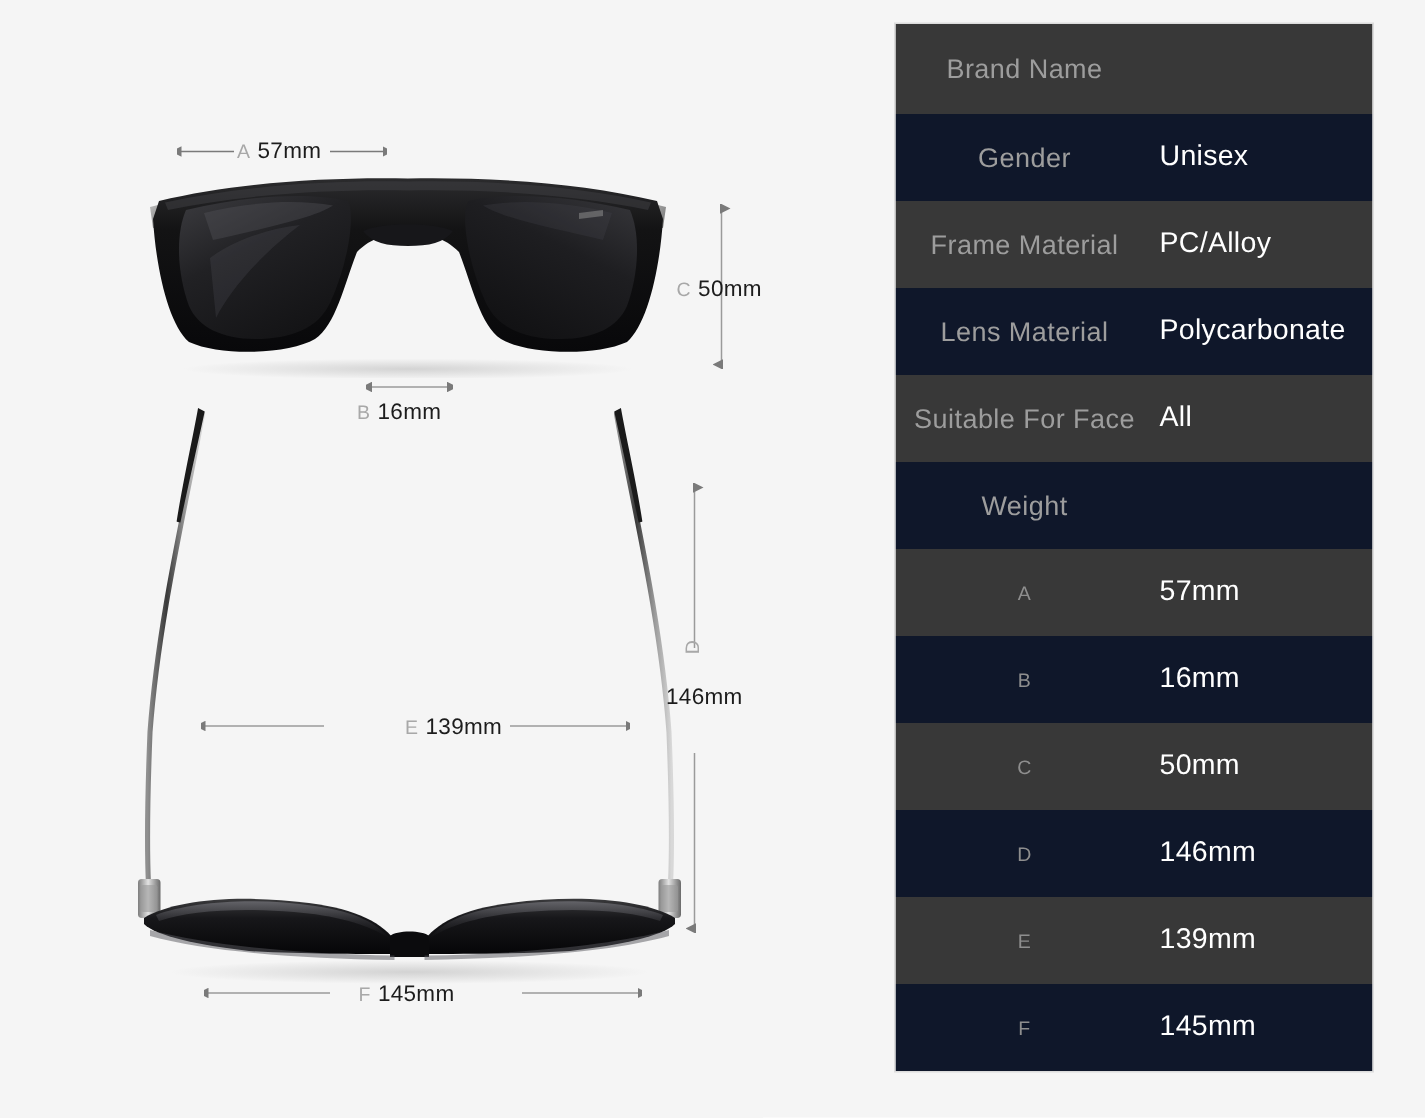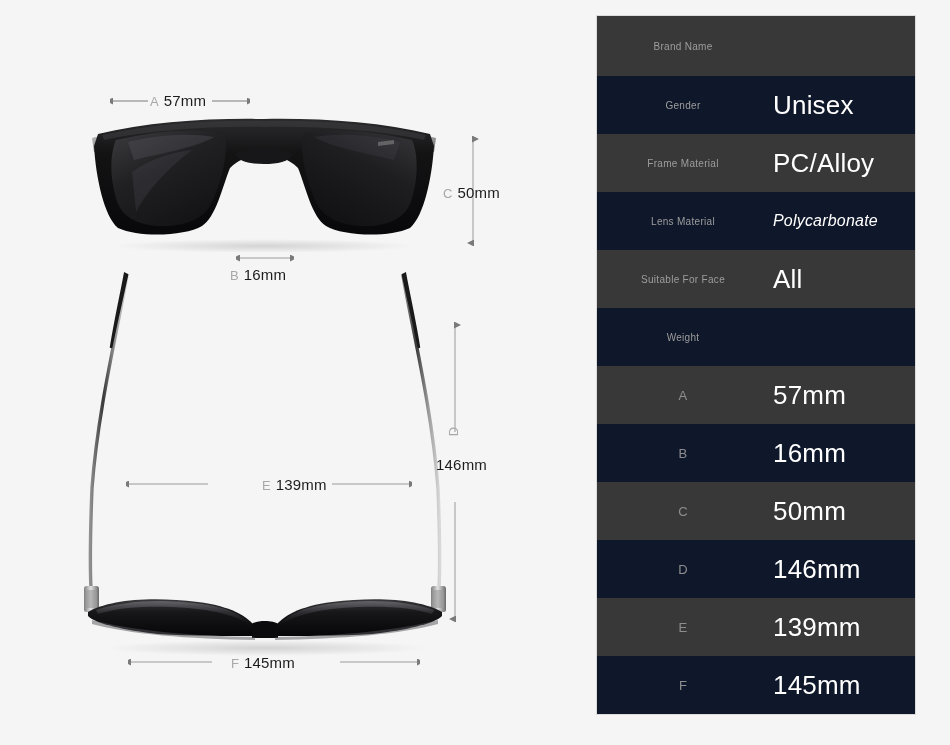--- a/index.html
+++ b/index.html
@@ -15,21 +15,21 @@
   .page {
     position: relative;
     width: 950px;
     height: 745px;
     background: #f5f5f5;
   }
 
   
   .diagram-panel {
     position: absolute;
-    left: 0; top: 0;
+    left: 8px; top: 0;
     width: 580px; height: 616px;
     background: #f5f5f5;
   }
 
   .dim-label {
     position: absolute;
     font-family: "Liberation Sans", sans-serif;
     white-space: nowrap;
     color: #1c1c1c;
     font-size: 15px;
@@ -74,39 +74,39 @@
   }
   .spec-row.odd  { background: #383838; }
   .spec-row.even { background: #0f172a; }
 
   .spec-row.brand-row { height: 60px; }
 
   .spec-key {
     width: 172px;
     text-align: center;
     color: #9d9d9d;
-    font-size: 10px;
+    font-size: 18px;
     font-family: "Liberation Sans", sans-serif;
     letter-spacing: .3px;
     flex: none;
   }
   .spec-key.letter {
     color: #8e8e8e;
     font-size: 13px;
   }
 
   .spec-val {
     flex: 1;
     color: #ffffff;
-    font-size: 26px;
+    font-size: 19px;
     font-family: "Liberation Sans", sans-serif;
     padding-left: 4px;
     letter-spacing: .2px;
   }
-  .spec-val.medium  { font-size: 16px; font-style: italic; }
+  .spec-val.medium  { font-size: 19px; }
 
   .brand-logo {
     flex: 1;
     color: #ffffff;
     font-size: 31px;
     font-family: "Liberation Sans", sans-serif;
     font-weight: 300;
     letter-spacing: 1.2px;
     padding-left: 2px;
     position: relative;

